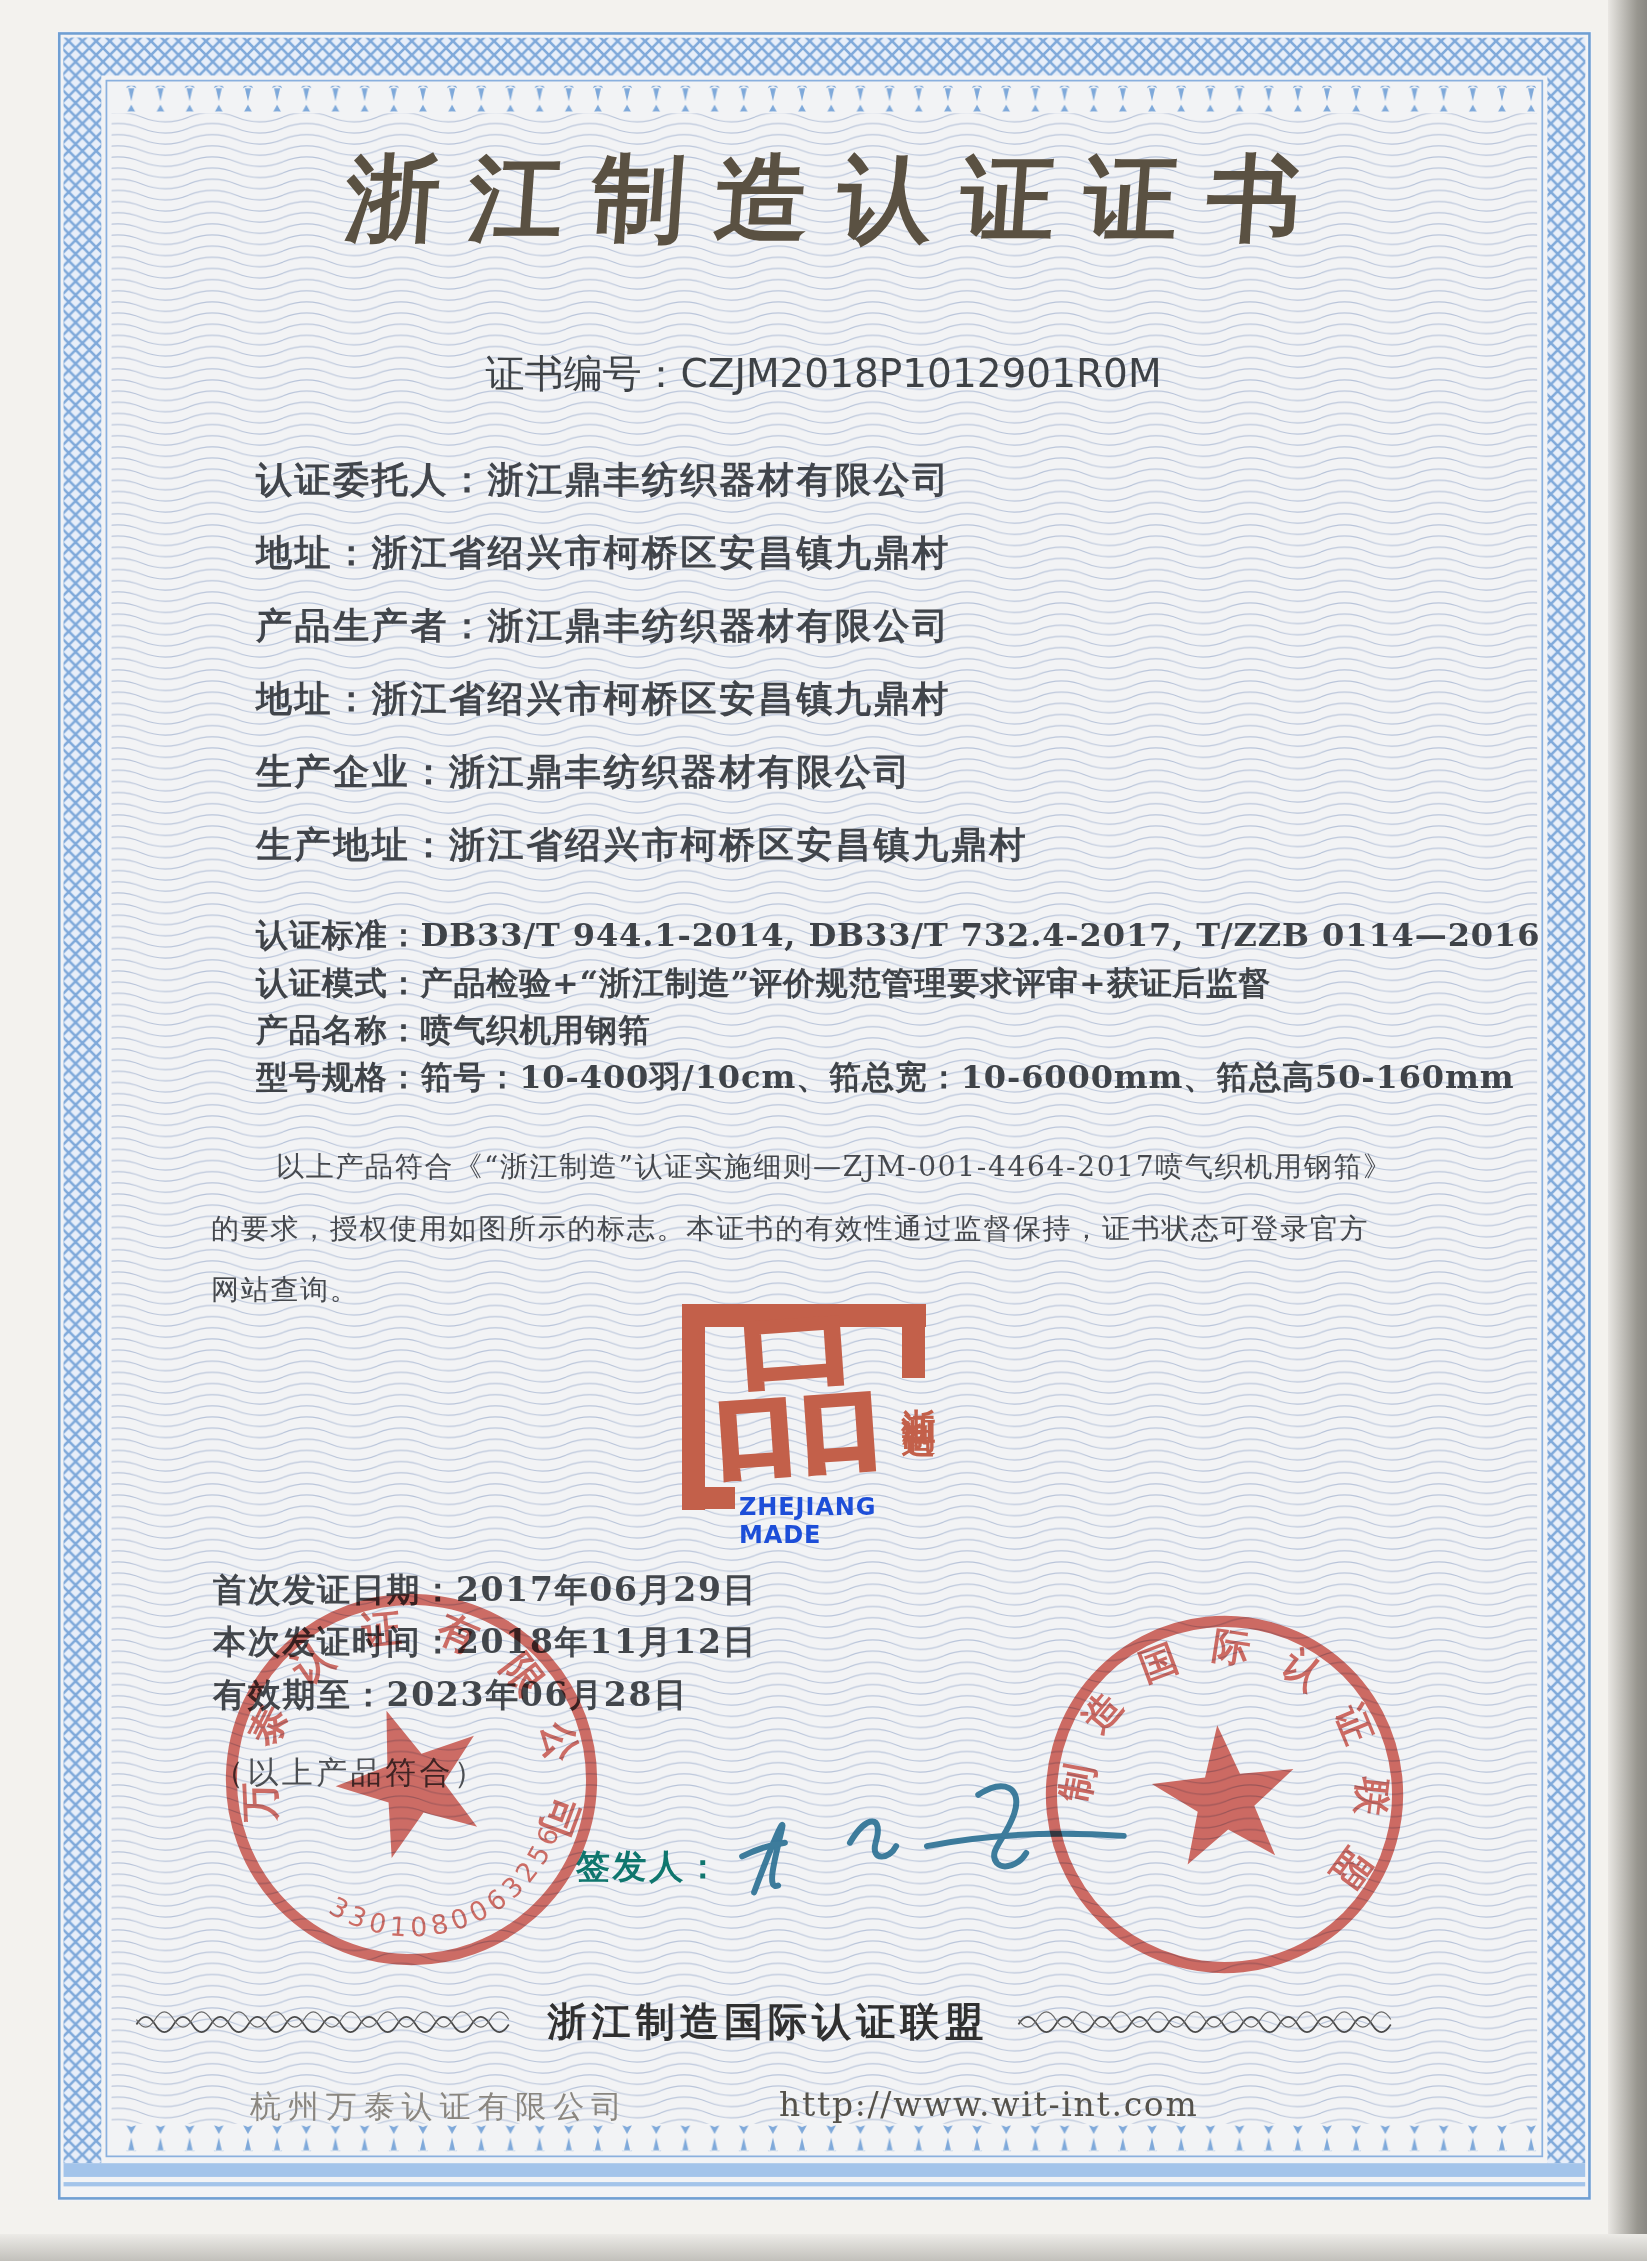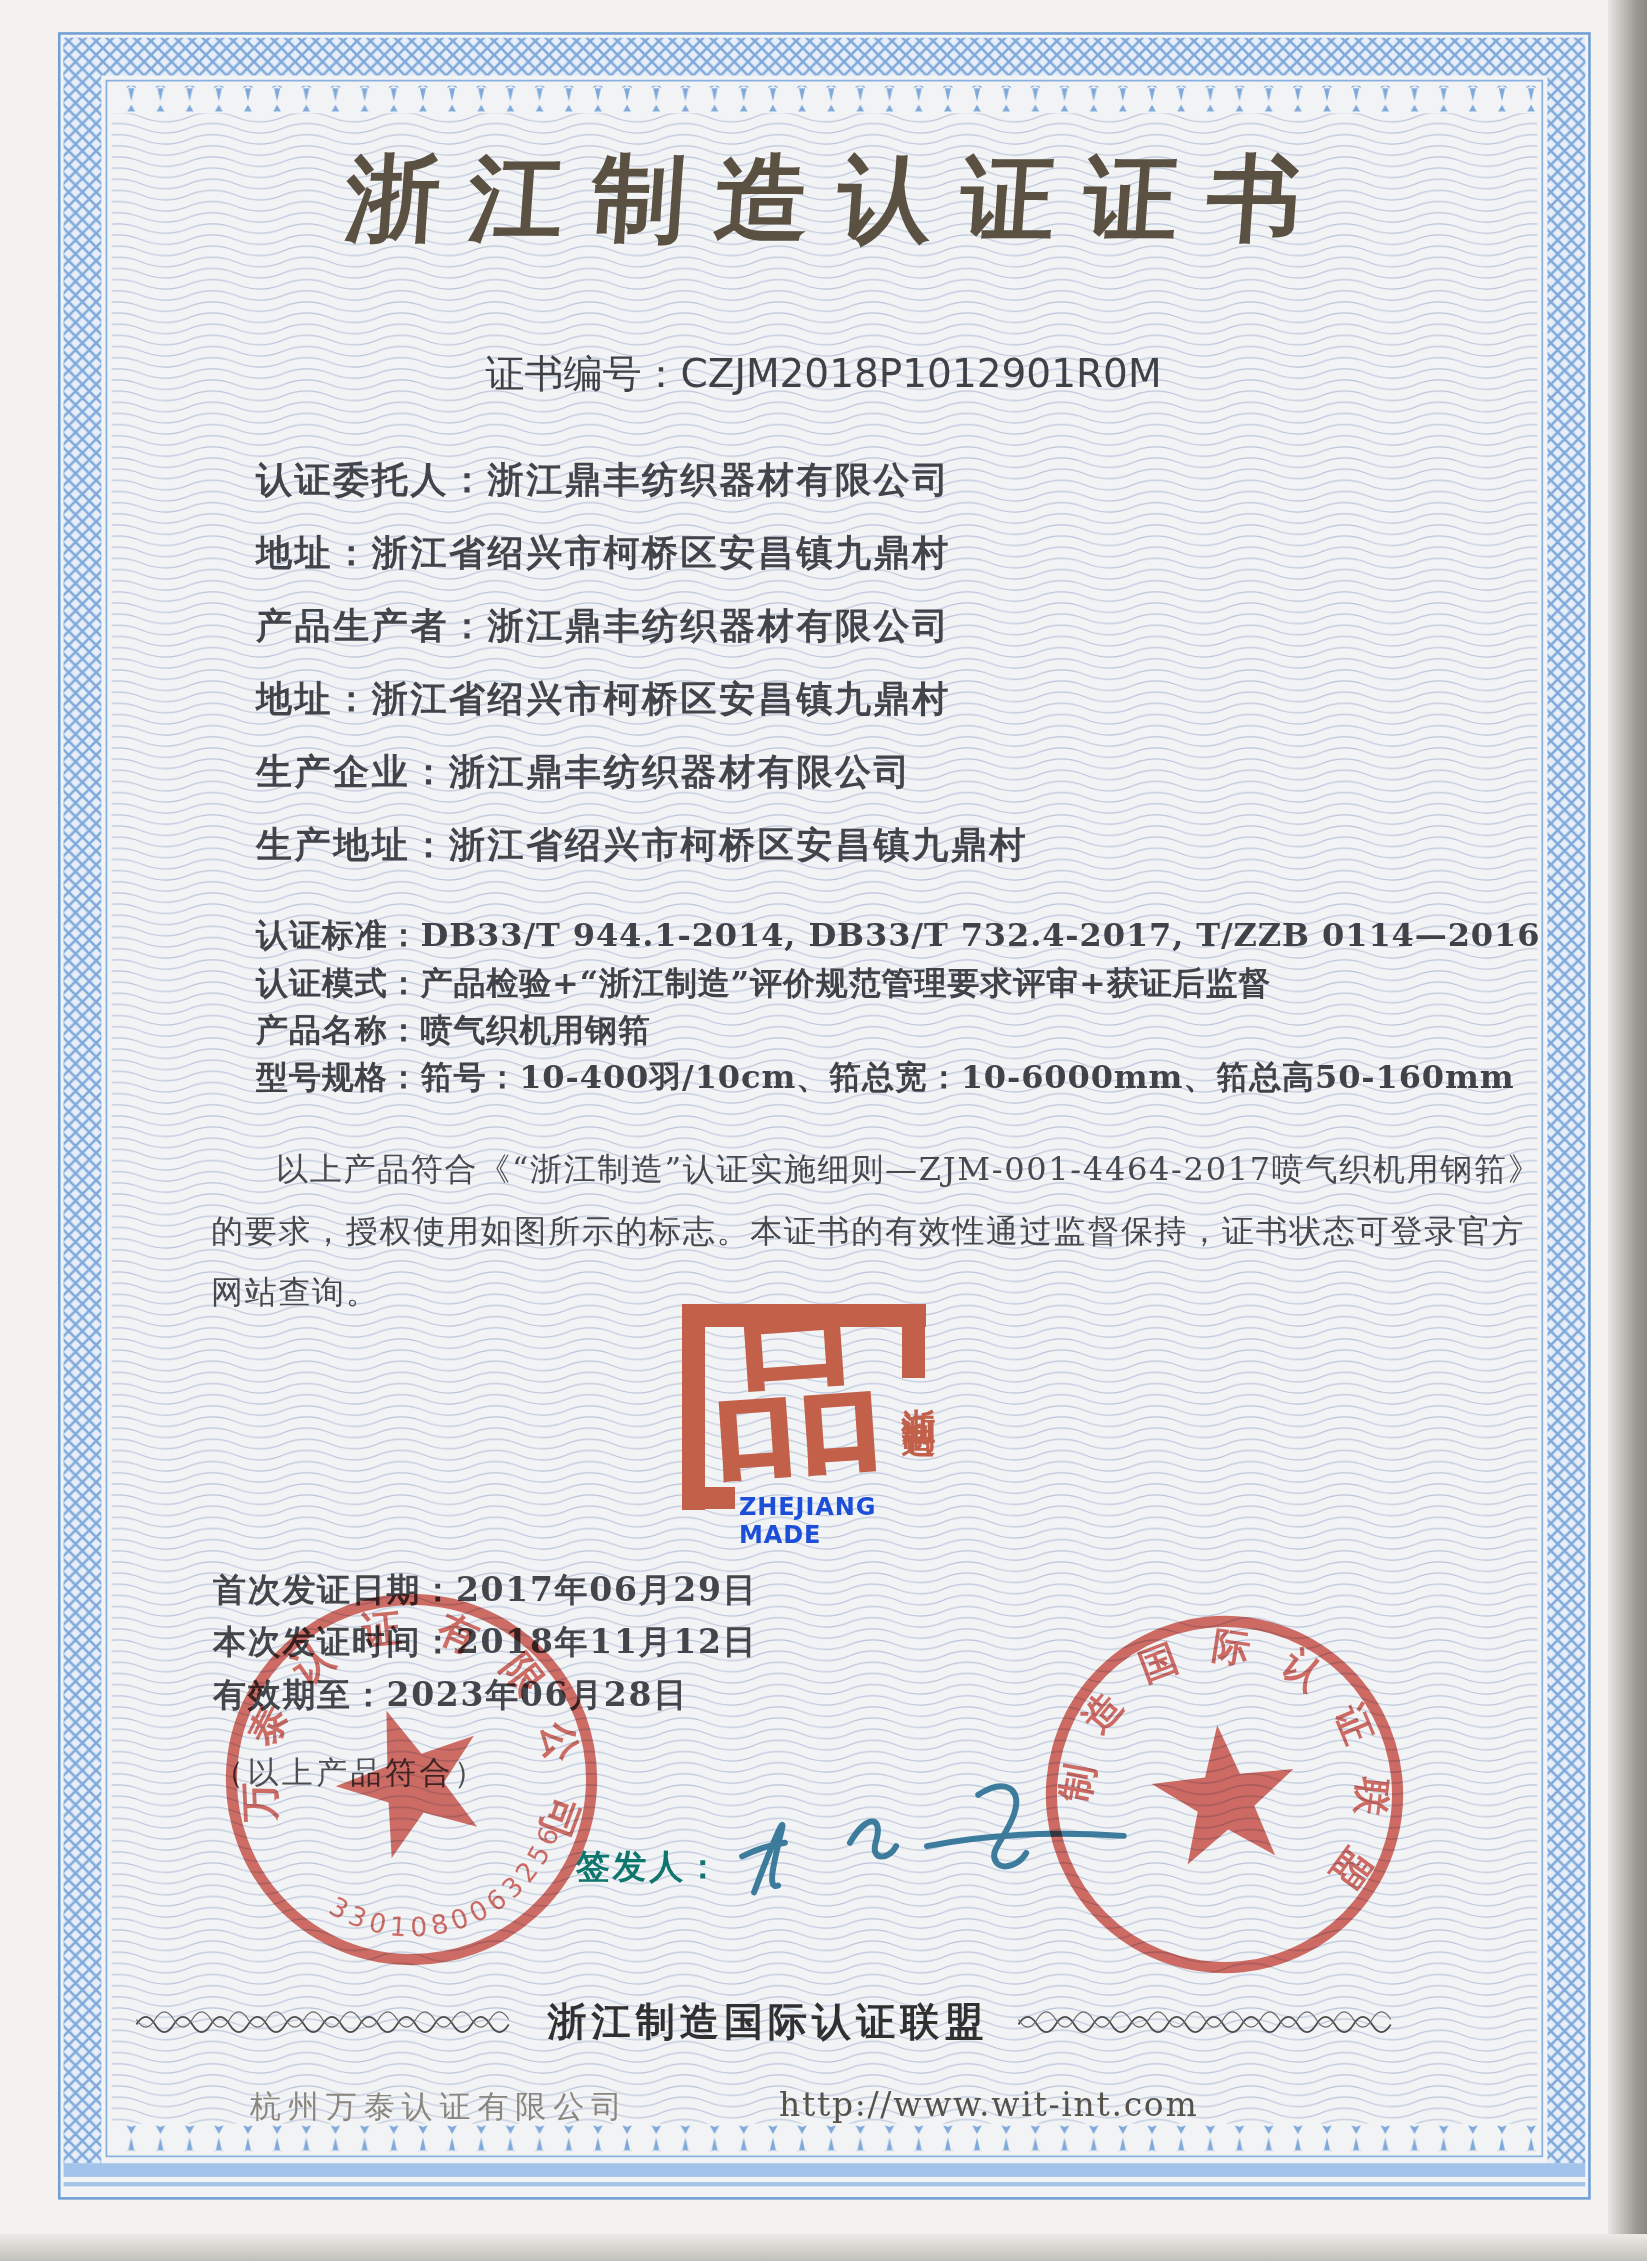--- a/index.html
+++ b/index.html
@@ -9,21 +9,21 @@
   svg.bg{position:absolute;left:0;top:0;}
 
   .title{left:112px;right:112px;top:136px;text-align:center;font-size:94px;font-weight:700;
          letter-spacing:29px;text-indent:29px;color:#5a5142;font-family:"DejaVu Serif",serif;
          transform:skewX(-4deg);}
   .certno{left:112px;right:112px;top:347px;text-align:center;font-size:39px;font-weight:400;color:#3e4246;}
   .row{left:256px;font-size:36px;font-weight:700;color:#41454b;font-family:Liberation Mono, monospace;letter-spacing:2.6px;}
   .r0{top:456px}.r1{top:529px}.r2{top:602px}.r3{top:675px}.r4{top:748px}.r5{top:821px}
   .spec{left:256px;font-size:32px;font-weight:700;color:#3f4348;font-family:"DejaVu Serif",serif;letter-spacing:0.9px;}
   .s0{top:914px}.s1{top:962px}.s2{top:1009px}.s3{top:1056px}
-  .stline{font-size:32px;color:#45484d;font-family:"DejaVu Serif",serif;letter-spacing:1.7px;}
+  .stline{font-size:28px;color:#45484d;font-family:"DejaVu Serif",serif;letter-spacing:1.7px;}
   .st0{left:276px;top:1148px}.st1{left:211px;top:1210px}.st2{left:211px;top:1271px}
 
   
   .logo{left:682px;top:1297px;width:259px;height:242px;}
   .logo .bar{position:absolute;background:#c3604a;}
   .logo .bar.top{left:19px;top:6.9px;width:225px;height:23px;}
   .logo .bar.rstub{left:220px;top:6.9px;width:23px;height:74px;}
   .logo .bar.lband{left:0;top:6.9px;width:23px;height:206px;}
   .logo .bar.foot{left:0;top:190px;width:53px;height:22px;}
   .logo .glyph{position:absolute;left:22px;top:12px;width:185px;text-align:center;font-size:168px;

